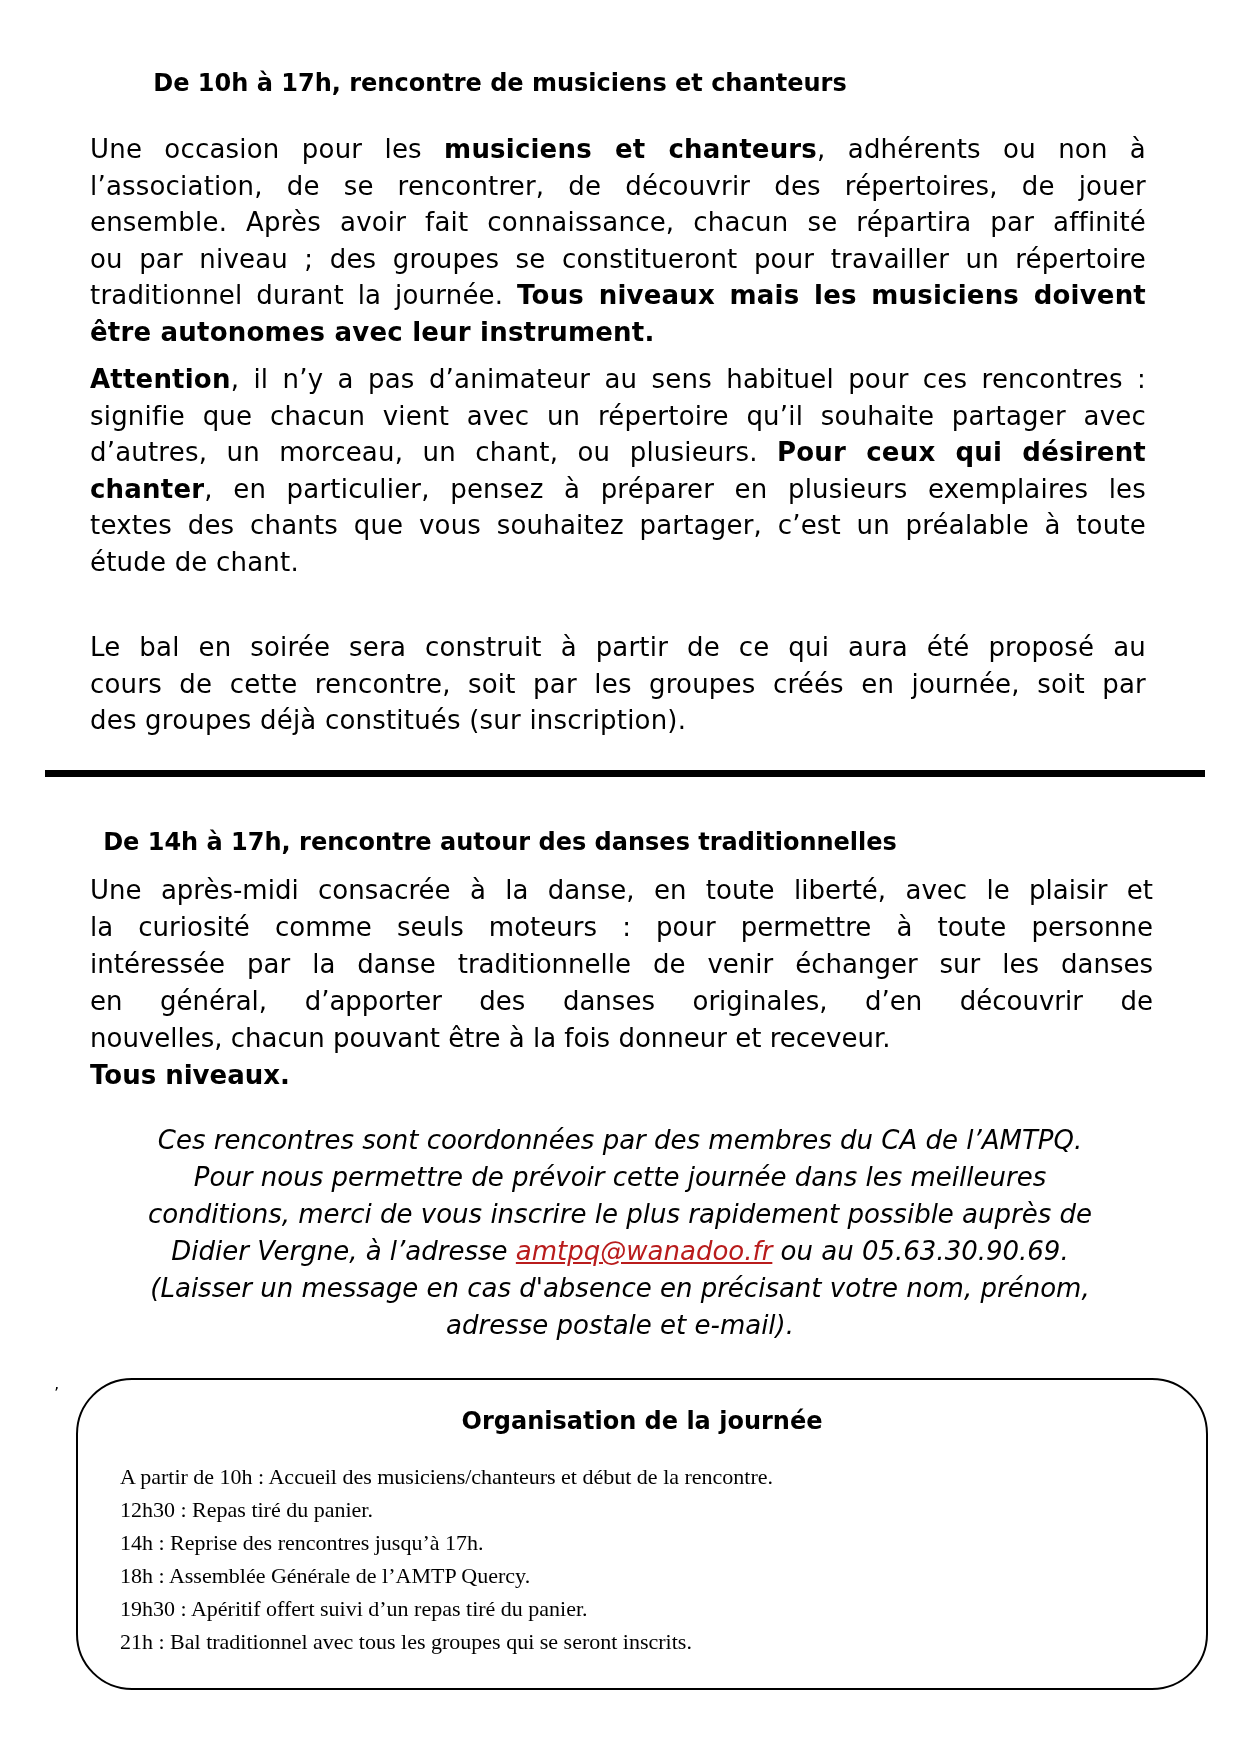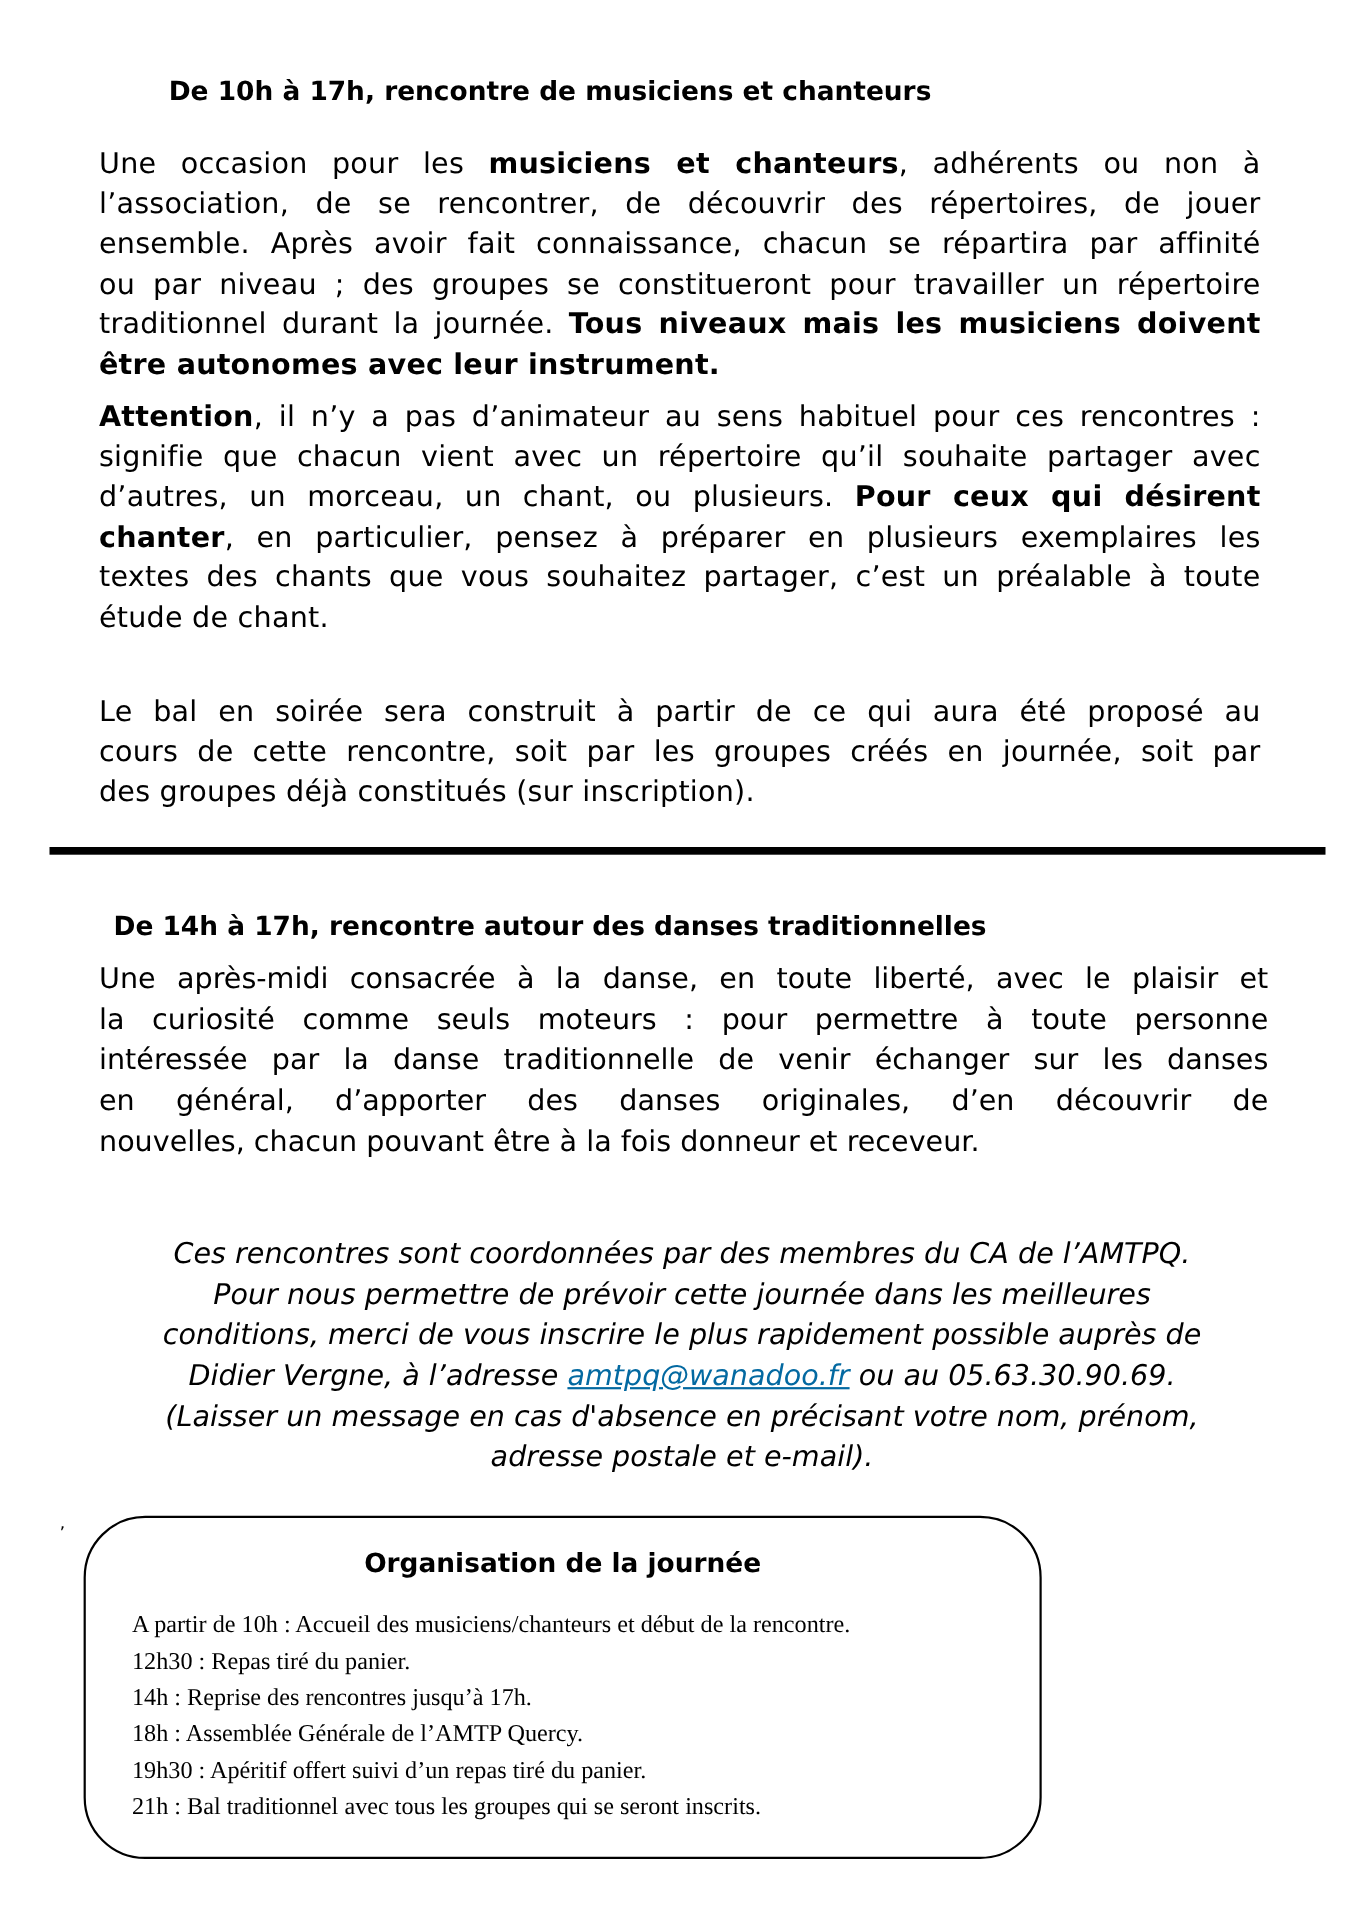--- a/index.html
+++ b/index.html
@@ -11,22 +11,22 @@
           line-height: 36.5px; text-align: justify; text-align-last: left;
           letter-spacing: 0.2px; }
   .para2 { position: absolute; left: 90px; width: 1063px; font-size: 26px;
           line-height: 37px; text-align: justify; }
   .para2 .line, .para .line { display: block; text-align: justify; text-align-last: justify; }
   .para .last, .para2 .last { text-align-last: left; }
   b { font-weight: bold; }
   .rule { position: absolute; left: 45px; top: 770px; width: 1160px; height: 7px; background: #000; }
   .italic-block { position: absolute; left: 60px; width: 1120px; top: 1122px;
                   text-align: center; font-style: italic; font-size: 26px; line-height: 37px; }
-  .italic-block a { color: #0369a1; text-decoration: underline; }
-  .org-box { position: absolute; left: 76px; top: 1378px; width: 871px; height: 312px;
+  .italic-block a { color: #b91c1c; text-decoration: underline; }
+  .org-box { position: absolute; left: 76px; top: 1378px; width: 1132px; height: 312px;
              border: 2px solid #000; border-radius: 56px; box-sizing: border-box; }
   .org-title { position: absolute; left: 0; width: 100%; top: 26px; text-align: center;
                font-weight: bold; font-size: 24px; line-height: 30px; }
   .org-list { position: absolute; left: 42px; top: 80px; margin: 0; padding: 0; list-style: none;
               font-size: 22px; line-height: 33px; font-family: Liberation Serif, serif; }
   .tick { position: absolute; left: 54px; top: 1386px; font-size: 16px; line-height: 16px; }
 </style>
 </head>
 <body>
 
@@ -59,20 +59,21 @@
 <div class="rule"></div>
 
 <div class="heading" style="top:827px;">De 14h à 17h, rencontre autour des danses traditionnelles</div>
 
 <div class="para2" style="top:872px;">
   <span class="line">Une après-midi consacrée à la danse, en toute liberté, avec le plaisir et</span>
   <span class="line">la curiosité comme seuls moteurs : pour permettre à toute personne</span>
   <span class="line">intéressée par la danse traditionnelle de venir échanger sur les danses</span>
   <span class="line">en général, d’apporter des danses originales, d’en découvrir de</span>
   <span class="line last">nouvelles, chacun pouvant être à la fois donneur et receveur.</span>
+  <span class="line last"><b>Tous niveaux.</b></span>
 </div>
 
 <div class="italic-block">
   <div>Ces rencontres sont coordonnées par des membres du CA de l’AMTPQ.</div>
   <div>Pour nous permettre de prévoir cette journée dans les meilleures</div>
   <div>conditions, merci de vous inscrire le plus rapidement possible auprès de</div>
   <div><span>Didier Vergne, à l’adresse </span><a>amtpq@wanadoo.fr</a><span> ou au 05.63.30.90.69.</span></div>
   <div>(Laisser un message en cas d'absence en précisant votre nom, prénom,</div>
   <div>adresse postale et e-mail).</div>
 </div>

